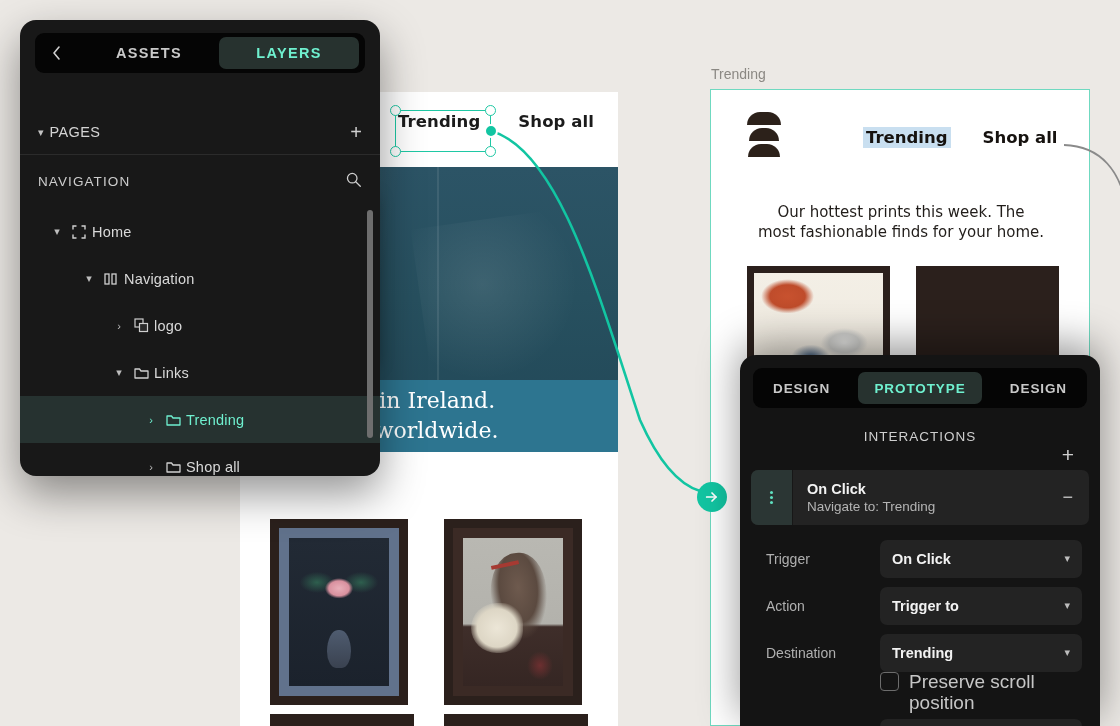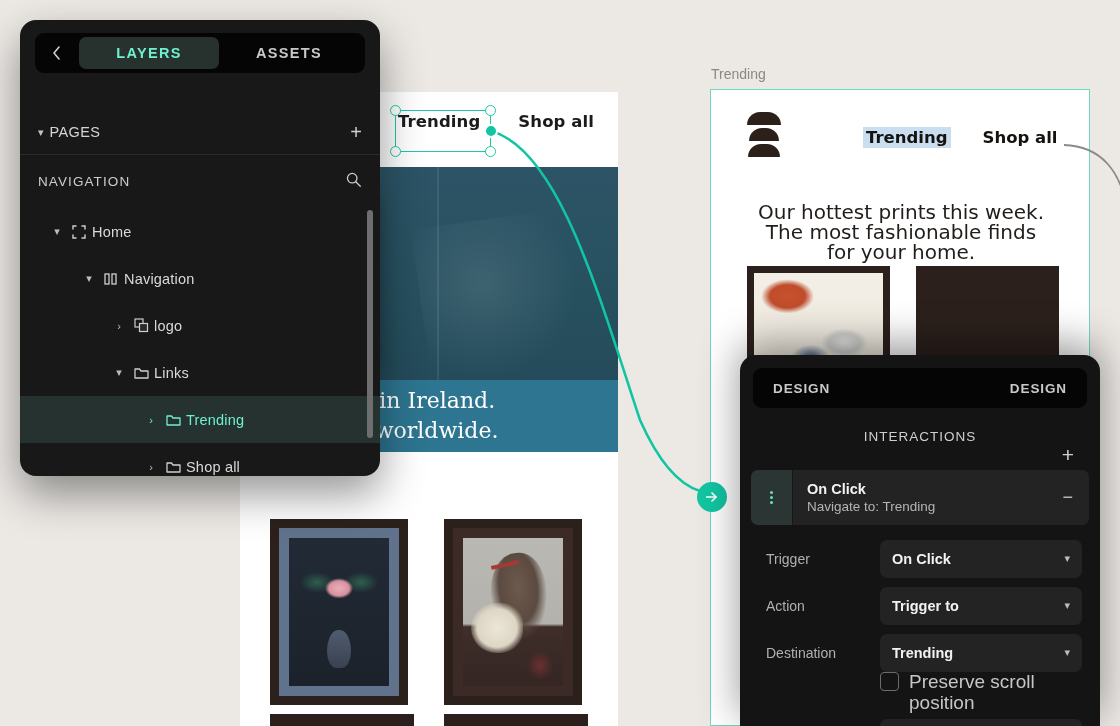--- a/index.html
+++ b/index.html
@@ -192,21 +192,21 @@
   }
   .trend-nav span{
     font-family:"DejaVu Sans", sans-serif;
     font-size:16.5px; font-weight:700; color:#16120f;
   }
   .trend-nav .hl{ background:#c9dff0; padding:1px 3px; }
   .trend-sub{
     position:absolute; left:0; top:112px; width:380px;
     text-align:center; padding:0 46px;
     font-family:"DejaVu Sans", sans-serif;
-    font-size:20px; line-height:20px; color:#211d1a;
+    font-size:15px; line-height:20px; color:#211d1a;
   }
   .trend-grid{
     position:absolute; left:0; top:176px; width:380px;
     display:grid; grid-template-columns:1fr 1fr; column-gap:26px;
     padding:0 36px;
   }
   .tframe{ width:143px; height:120px; padding:7px; background:#2b201c; }
   .tframe .inner{ width:100%; height:100%; }
   .tframe .wave{
     background:
@@ -474,22 +474,22 @@
   </div>
 
   <div class="layers-panel">
 
     <div class="lp-tabs">
       <div class="lp-back">
         <svg width="10" height="16" viewBox="0 0 10 16" fill="none" stroke="#cfcfcf" stroke-width="1.6" stroke-linecap="round" stroke-linejoin="round">
           <polyline points="7,2 2,8 7,14"></polyline>
         </svg>
       </div>
+      <div class="lp-tab idle">ASSETS</div>
       <div class="lp-tab active">LAYERS</div>
-      <div class="lp-tab idle">ASSETS</div>
     </div>
 
     <div class="lp-pages">
       <span class="chev">▾</span>
       <span class="lbl">PAGES</span>
       <span class="plus">+</span>
     </div>
     <div class="lp-divider"></div>
 
     <div class="lp-nav-hdr">
@@ -570,20 +570,21 @@
       </div>
     </div>
 
     <div class="lp-scroll"></div>
   </div>
 
   <div class="proto-panel">
 
     <div class="pp-tabs">
       <div class="pp-tab">DESIGN</div>
+      <div class="pp-tab active">PROTOTYPE</div>
       <div class="pp-tab">DESIGN</div>
     </div>
 
     <div class="pp-inter">
       <span class="lbl">INTERACTIONS</span>
       <span class="plus">+</span>
     </div>
 
     <div class="int-card">
       <div class="int-grip">

